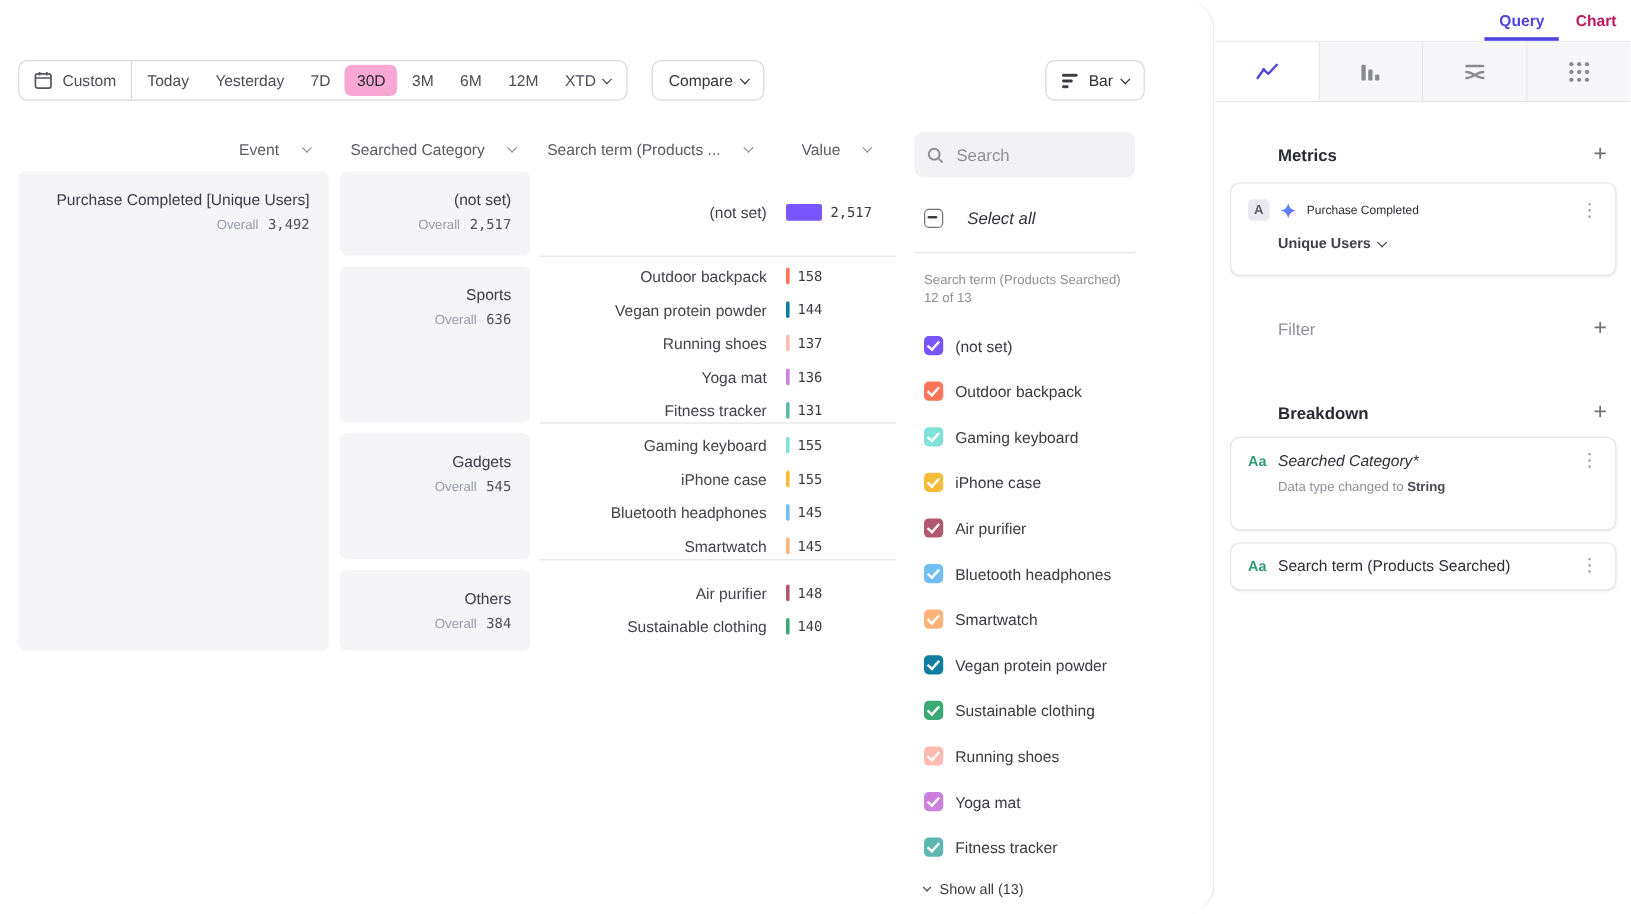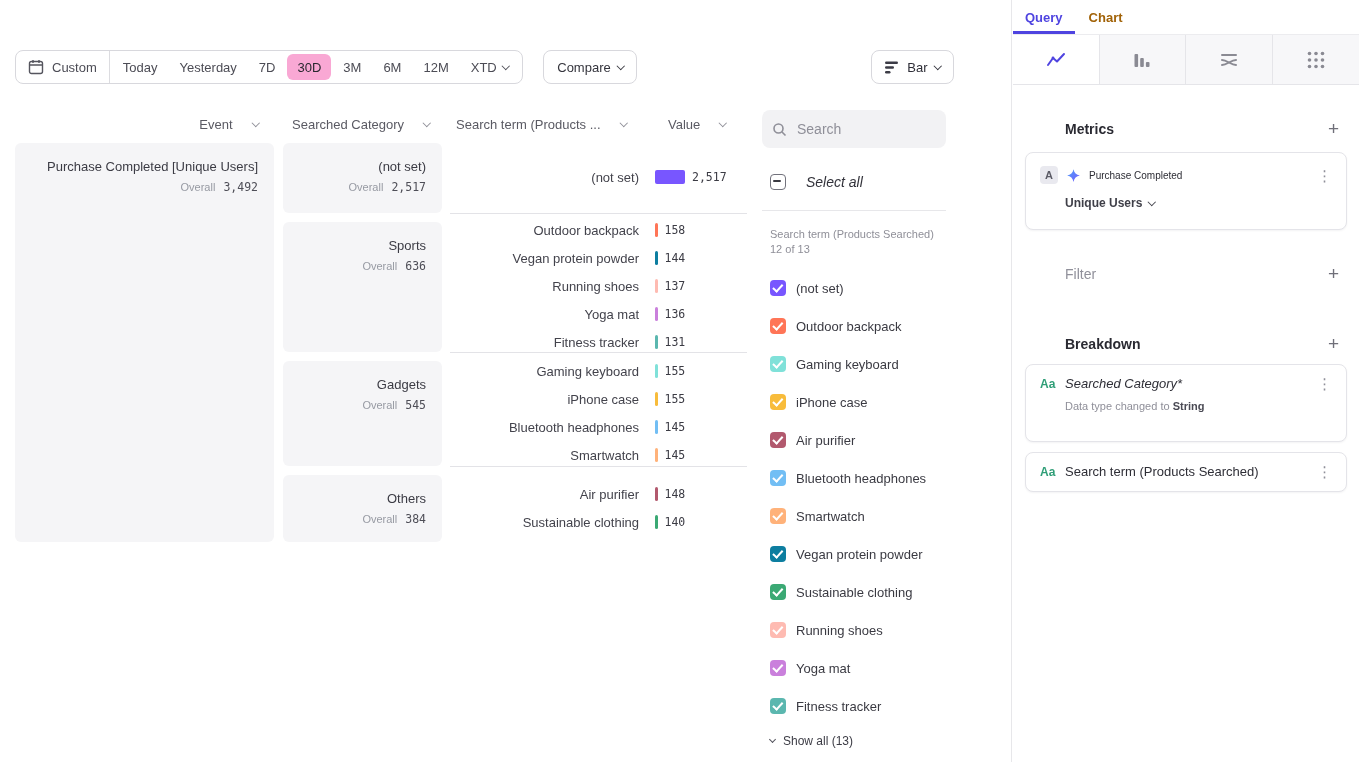--- a/index.html
+++ b/index.html
@@ -6,21 +6,21 @@
   *{box-sizing:border-box;}
   html,body{margin:0;padding:0;}
   body{
     width:1359px;height:762px;position:relative;overflow:hidden;
     background:#ffffff;color:#3a3a42;
     font-family:"Liberation Sans",sans-serif;font-size:13px;
   }
   button{font-family:inherit;cursor:pointer;}
 
   
-  .main{position:absolute;left:0;top:0;width:1012px;height:762px;border-right:1px solid #e7e7ea;background:#fff;}
+  .main{position:absolute;left:0;top:0;width:1012px;height:762px;border-right:1px solid #e7e7ea;background:#fff;border-radius:24px;}
 
   .toolbar{position:absolute;left:15px;top:50px;width:939px;height:34px;display:flex;align-items:center;}
   .date-group{display:flex;align-items:center;height:34px;border:1px solid #d8d8dd;border-radius:8px;padding:0 3px;background:#fff;}
   .cal-wrap{display:flex;align-items:center;padding:0 8px 0 9px;cursor:pointer;}
   .custom-label{padding-right:10px;color:#4c4c55;cursor:pointer;}
   .vdiv{width:1px;height:32px;background:#dcdce0;margin:0 2px;}
   .range-btn{height:26px;padding:0 10px;margin:0 1px;border:none;background:transparent;border-radius:6px;font-size:13px;color:#4c4c55;display:flex;align-items:center;gap:6px;}
   .range-btn.selected{background:#f9a8d4;color:#28282f;}
   .compare-btn,.bar-btn{display:flex;align-items:center;gap:7px;height:34px;border:1px solid #d8d8dd;border-radius:8px;background:#fff;padding:0 13px;font-size:13px;color:#34343c;}
   .compare-btn{margin-left:20px;}
@@ -64,22 +64,22 @@
   .legend-items{position:absolute;top:159px;left:8px;right:0;}
   .litem{height:38px;display:flex;align-items:center;gap:10px;cursor:pointer;}
   .cb{width:16px;height:16px;border-radius:4px;position:relative;flex:0 0 16px;}
   .cb.checked::after{content:"";position:absolute;left:5.2px;top:2.4px;width:3.6px;height:7.6px;border:solid #fff;border-width:0 2px 2px 0;transform:rotate(42deg);}
   .llabel{font-size:13px;color:#3a3a42;}
   .show-all{position:absolute;top:624px;left:8px;display:flex;align-items:center;gap:8px;font-size:12px;color:#3c3c45;cursor:pointer;}
   .show-all .chev{width:5px;height:5px;color:#55555e;}
 
   
   .qpanel{position:absolute;left:1013px;top:0;width:346px;height:762px;background:#fff;}
-  .qtabs{position:absolute;top:0;left:0;right:0;height:35px;display:flex;align-items:flex-end;gap:2px;border-bottom:1px solid #ececef;}
-  .qtab{font-size:13px;color:#a16207;padding:0 12px 9px;cursor:pointer;font-weight:bold;}
+  .qtabs{position:absolute;top:0;left:0;right:0;height:35px;display:flex;align-items:flex-end;gap:2px;border-bottom:1px solid #ececef;justify-content:flex-end;}
+  .qtab{font-size:13px;color:#be185d;padding:0 12px 9px;cursor:pointer;font-weight:bold;}
   .qtab.active{color:var(--accent);border-bottom:3px solid var(--accent);padding-bottom:6px;}
   .vtabs{position:absolute;top:35px;left:0;right:0;height:50px;display:grid;grid-template-columns:repeat(4,1fr);border-bottom:1px solid #e5e5e9;}
   .vtab{display:flex;align-items:center;justify-content:center;background:#f7f7f9;border-right:1px solid #e5e5e9;color:#8a8a93;cursor:pointer;}
   .vtab:last-child{border-right:none;}
   .vtab.active{background:#fff;color:var(--accent);}
   .vicon{display:flex;}
   .qheading-row{position:absolute;left:24px;right:20px;display:flex;align-items:center;justify-content:space-between;padding-left:28px;}
   #metrics-row{top:119px;} #filter-row{top:264px;} #breakdown-row{top:334px;}
   .qheading{font-size:14px;font-weight:bold;color:#2a2a32;}
   .qheading.muted{color:#90909a;font-weight:normal;}

